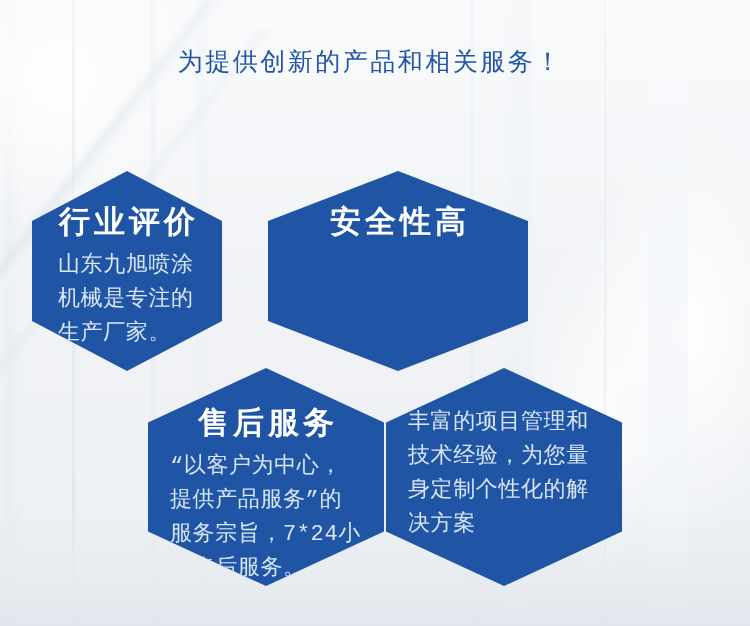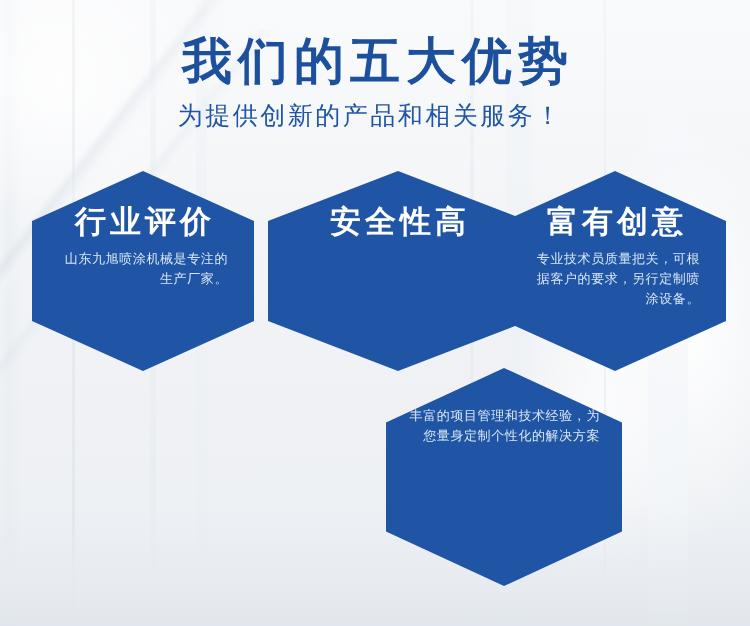--- a/index.html
+++ b/index.html
@@ -148,34 +148,34 @@
     font-size: 31px;
     line-height: 1.12;
     font-weight: 700;
     color: #ffffff;
     letter-spacing: 4px;
     text-indent: 4px;
     margin: 0 0 9px 0;
     white-space: nowrap;
   }
   .hex-desc {
-    font-family: Liberation Serif, serif;
-    font-size: 13px;
+    font-family: Liberation Mono, monospace;
+    font-size: 22px;
     line-height: 1.55;
     color: #d9e6f6;
     letter-spacing: 0.6px;
     margin: 0;
     padding: 0 26px;
     max-width: 100%;
-    text-align: right;
+    text-align: left;
     word-break: break-all;
   }
 
   
-  #hex-1 { left: 32px;  top: 171px; width: 222px; height: 200px; }
+  #hex-1 { left: 32px;  top: 171px; width: 190px; height: 200px; }
   #hex-2 { left: 268px; top: 171px; width: 260px; height: 200px; }
   #hex-3 { left: 504px; top: 171px; width: 222px; height: 200px; }
   
   #hex-4 { left: 148px; top: 368px; width: 236px; height: 218px; }
   #hex-5 { left: 386px; top: 368px; width: 236px; height: 218px; }
 
   #hex-4 .hex-inner, #hex-5 .hex-inner { padding-top: 38px; }
   #hex-4 .hex-desc, #hex-5 .hex-desc { padding: 0 22px; }
 </style>
 </head>
@@ -184,46 +184,45 @@
 <div class="stage">
 
   <div class="bg"></div>
   <div class="bg-cols"></div>
   <div class="bg-diag"></div>
   <div class="bg-diag2"></div>
   <div class="bg-floor"></div>
   <div class="bg-wash"></div>
 
   <div class="header">
-    <h1 class="main-title">我们的五大优势</h1>
     <p class="sub-title">为提供创新的产品和相关服务！</p>
   </div>
 
   <div class="hexes">
 
     <div class="hex" id="hex-1">
       <div class="hex-inner">
         <div class="hex-title">行业评价</div>
         <div class="hex-desc">山东九旭喷涂机械是专注的生产厂家。</div>
       </div>
     </div>
 
     <div class="hex" id="hex-2">
       <div class="hex-inner">
         <div class="hex-title">安全性高</div>
       </div>
     </div>
 
-    <div class="hex" id="hex-3">
-      <div class="hex-inner">
-        <div class="hex-title">富有创意</div>
-        <div class="hex-desc">专业技术员质量把关，可根据客户的要求，另行定制喷涂设备。</div>
-      </div>
-    </div>
-
+
+    <div class="hex" id="hex-4">
+      <div class="hex-inner">
+        <div class="hex-title">售后服务</div>
+        <div class="hex-desc">“以客户为中心，提供产品服务”的服务宗旨，7*24小时售后服务。</div>
+      </div>
+    </div>
 
     <div class="hex" id="hex-5">
       <div class="hex-inner">
         <div class="hex-desc">丰富的项目管理和技术经验，为您量身定制个性化的解决方案</div>
       </div>
     </div>
 
   </div>
 </div>
 

